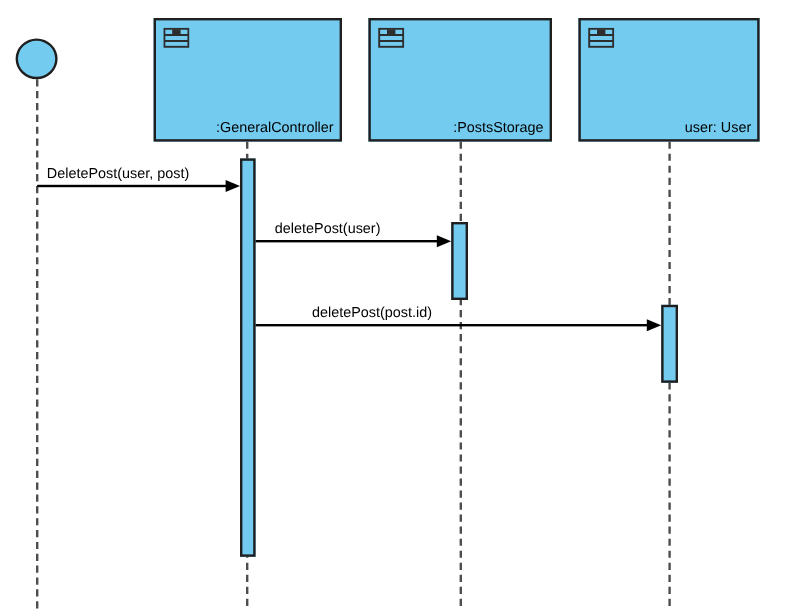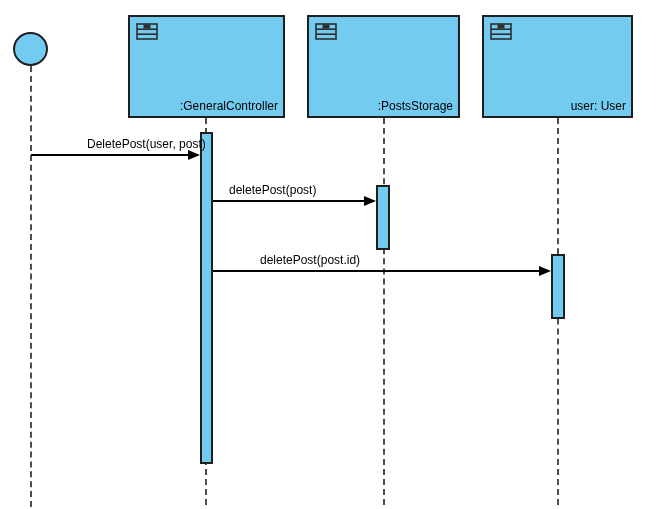--- a/index.html
+++ b/index.html
@@ -63,20 +63,20 @@
           <line x1="1" y1="11.2" x2="21" y2="11.2" stroke="#2d2d2d" stroke-width="1.6"></line>
           <rect x="7.5" y="1.5" width="7" height="4" fill="#2d2d2d"></rect>
         </svg></span>
       <div class="plabel">:PostsStorage</div>
     </div>
     <div class="abar" style="left: 200px; top: 132px; width: 13px; height: 332px;"></div>
     <div class="abar" style="left: 376px; top: 185px; width: 14px; height: 65px;"></div>
     <div class="abar" style="left: 551px; top: 254px; width: 14px; height: 65px;"></div>
     <div class="mline" style="left: 31px; top: 154px; width: 159px;"></div>
     <div class="mhead" style="left: 188px; top: 150px;"></div>
-    <div class="mlabel" style="left: 39px; top: 137px; margin-left: 48px;">DeletePost(user, post)</div>
+    <div class="mlabel" style="left: 39px; top: 137px;">DeletePost(user, post)</div>
     <div class="mline" style="left: 213px; top: 200px; width: 153px;"></div>
     <div class="mhead" style="left: 364px; top: 196px;"></div>
-    <div class="mlabel" style="left: 229px; top: 183px;">deletePost(post)</div>
+    <div class="mlabel" style="left: 229px; top: 183px;">deletePost(user)</div>
     <div class="mline" style="left: 213px; top: 270px; width: 328px;"></div>
     <div class="mhead" style="left: 539px; top: 266px;"></div>
     <div class="mlabel" style="left: 229px; top: 253px; margin-left: 31px;">deletePost(post.id)</div>
   </div>
 
 </body></html>

